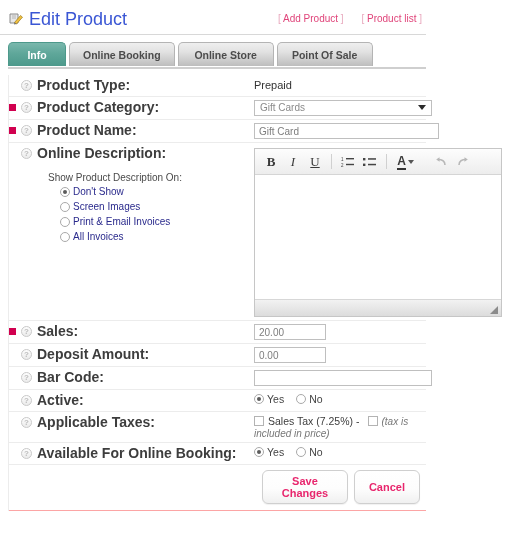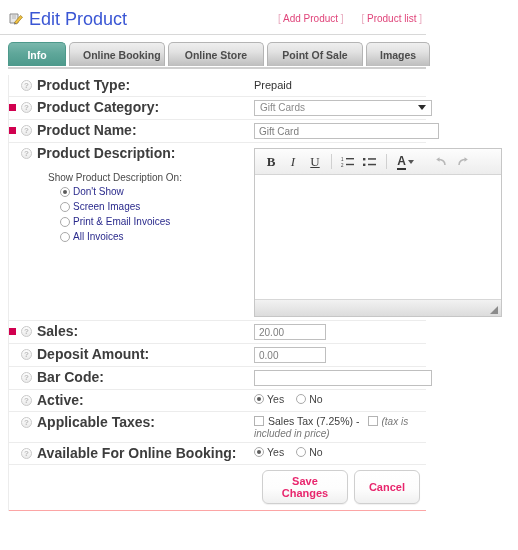--- a/index.html
+++ b/index.html
@@ -453,21 +453,20 @@
       <span class="grp"><span class="brk">[</span> <a href="#">Product list</a> <span class="brk">]</span></span>
     </div>
   </div>
 
   <div class="tabs-bar">
     <div class="tabs-row">
       <div class="tab active"><span>Info</span></div>
       <div class="tab wide"><span>Online Booking</span></div>
       <div class="tab wide"><span>Online Store</span></div>
       <div class="tab wide"><span>Point Of Sale</span></div>
-      <div class="tab"><span>Images</span></div>
     </div>
     <div class="tabs-underline"></div>
   </div>
   <div class="tabs-spacer"></div>
 
   <div class="form-area">
     <div class="left-rail"></div>
 
     <div class="frow">
       <div class="lbl-col">
@@ -503,21 +502,21 @@
       <div class="val-col">
         <input class="txt name" type="text" value="Gift Card" style="">
       </div>
     </div>
 
     <div class="frow desc-row">
       <div class="desc-left">
         <div class="desc-label-line">
           <span class="req-mark blank"></span>
           <span class="help-icon">?</span>
-          <span class="lbl-txt">Product Description:</span>
+          <span class="lbl-txt">Online Description:</span>
         </div>
         <div class="show-on">Show Product Description On:</div>
         <div class="radio-list">
           <div class="radio-item">
             <span class="radio on"></span>
             <span class="rlabel">Don't Show</span>
           </div>
           <div class="radio-item">
             <span class="radio"></span>
             <span class="rlabel">Screen Images</span>

